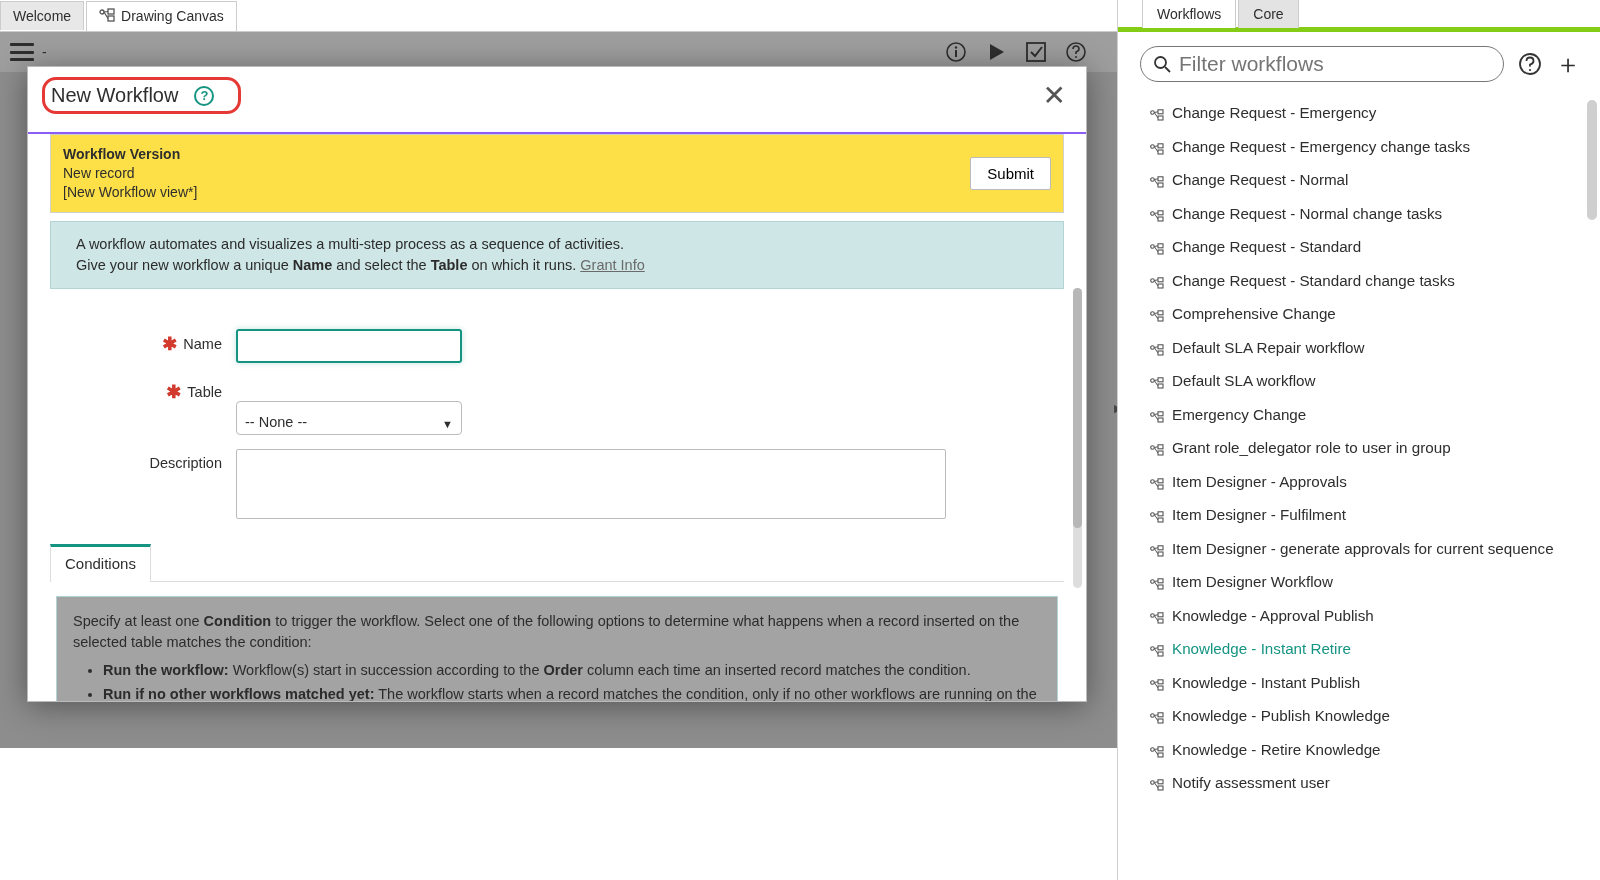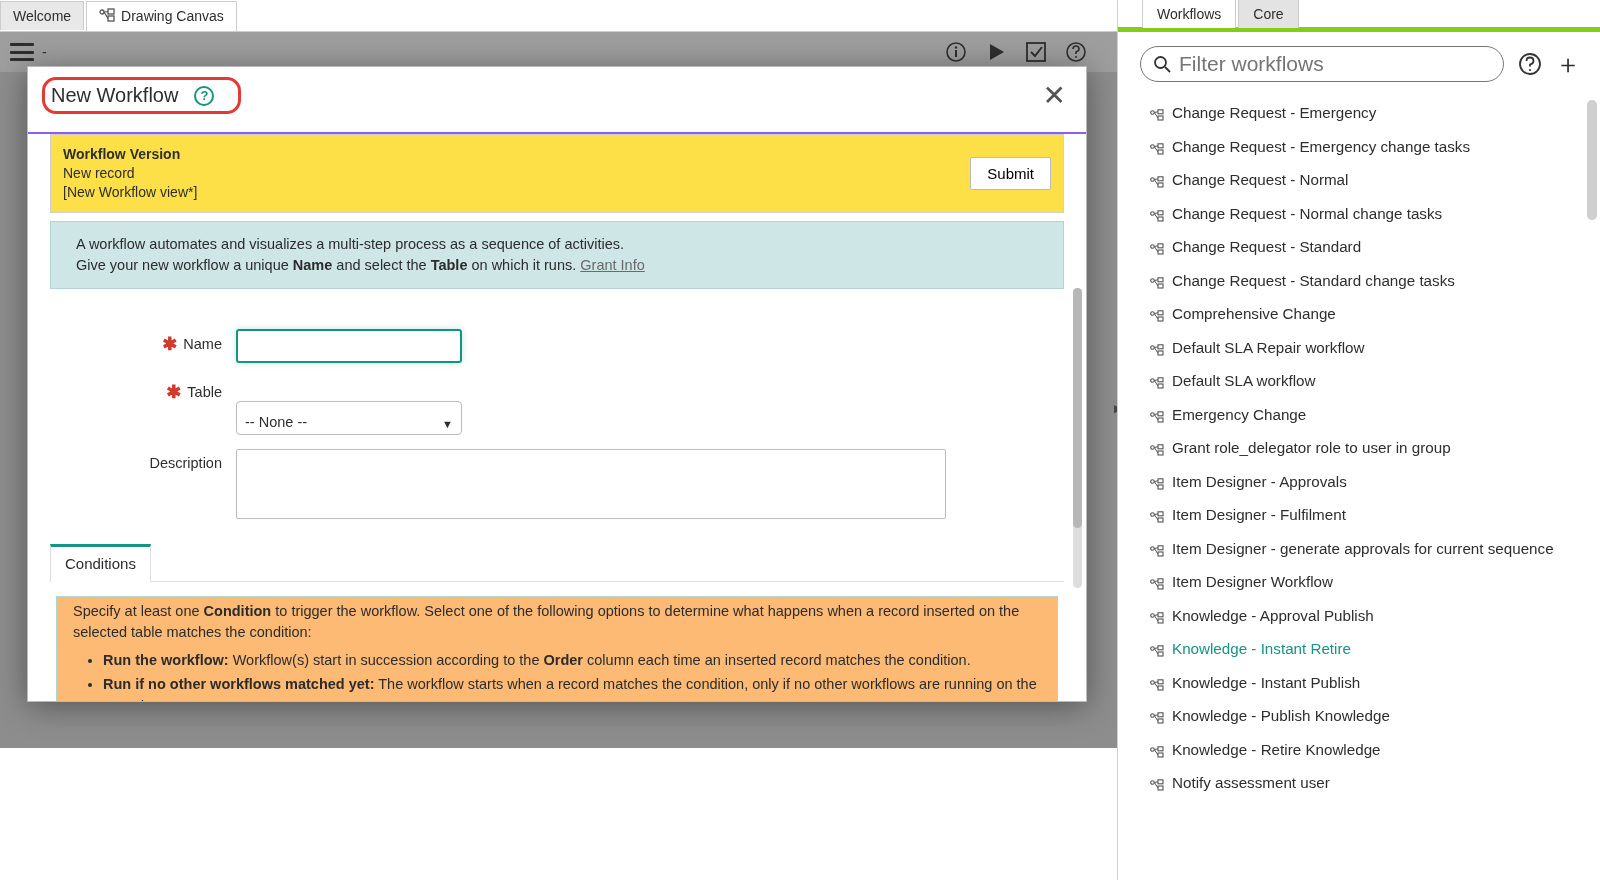--- a/index.html
+++ b/index.html
@@ -48,21 +48,21 @@
 .form-input-col { }
 .text-input { width: 226px; height: 34px; border: 2px solid #159482; border-radius: 3px; padding: 4px 8px; font-size: 14px; outline: none; box-shadow: 0 0 6px rgba(21,148,130,0.25); }
 .select-input { width: 226px; height: 34px; border: 1px solid #bbb; border-radius: 4px; padding: 4px 8px; font-size: 14.5px; background: #fff; position: relative; display: flex; align-items: flex-end; justify-content: space-between; cursor: pointer; margin-top: 24px; }
 .select-caret { font-size: 11px; }
 .desc-input { width: 710px; height: 70px; border: 1px solid #bbb; border-radius: 2px; padding: 6px 8px; font-size: 14px; resize: none; }
 
 .tabs-section { margin-top: 22px; }
 .section-tab { display: inline-block; padding: 8px 14px 10px 14px; font-size: 15px; border-top: 3px solid #159482; border-left: 1px solid #ddd; border-right: 1px solid #ddd; background: #fff; position: relative; z-index: 2; }
 .section-bodyline { border-top: 1px solid #ddd; margin-top: -1px; }
 
-.cond-banner { background: #fdba74; border: 1px solid #b2d4d4; padding: 4px 16px; margin: 14px 6px 0 6px; font-size: 14.5px; line-height: 1.5; color: #2c2c2c; }
+.cond-banner { background: #a3a3a3; border: 1px solid #b2d4d4; padding: 14px 16px; margin: 14px 6px 0 6px; font-size: 14.5px; line-height: 1.5; color: #2c2c2c; }
 .cond-banner ul { margin: 6px 0 0 30px; }
 .cond-banner li { margin-bottom: 2px; }
 .cond-banner .b { font-weight: 600; }
 
 .dialog-scrollbar { position: absolute; right: 4px; top: 154px; width: 9px; height: 300px; background: #ddd; border-radius: 5px; }
 .scroll-thumb { position: absolute; top: 0; width: 9px; height: 240px; background: #b7b7b7; border-radius: 5px; }
 
 
 .side-panel { position: absolute; right: 0; top: 0; width: 483px; height: 880px; border-left: 1px solid #d0d0d0; background: #fff; display: flex; flex-direction: column; }
 .side-tabs { display: flex; align-items: center; height: 32px; border-bottom: 5px solid #84cc16; padding-left: 24px; }

